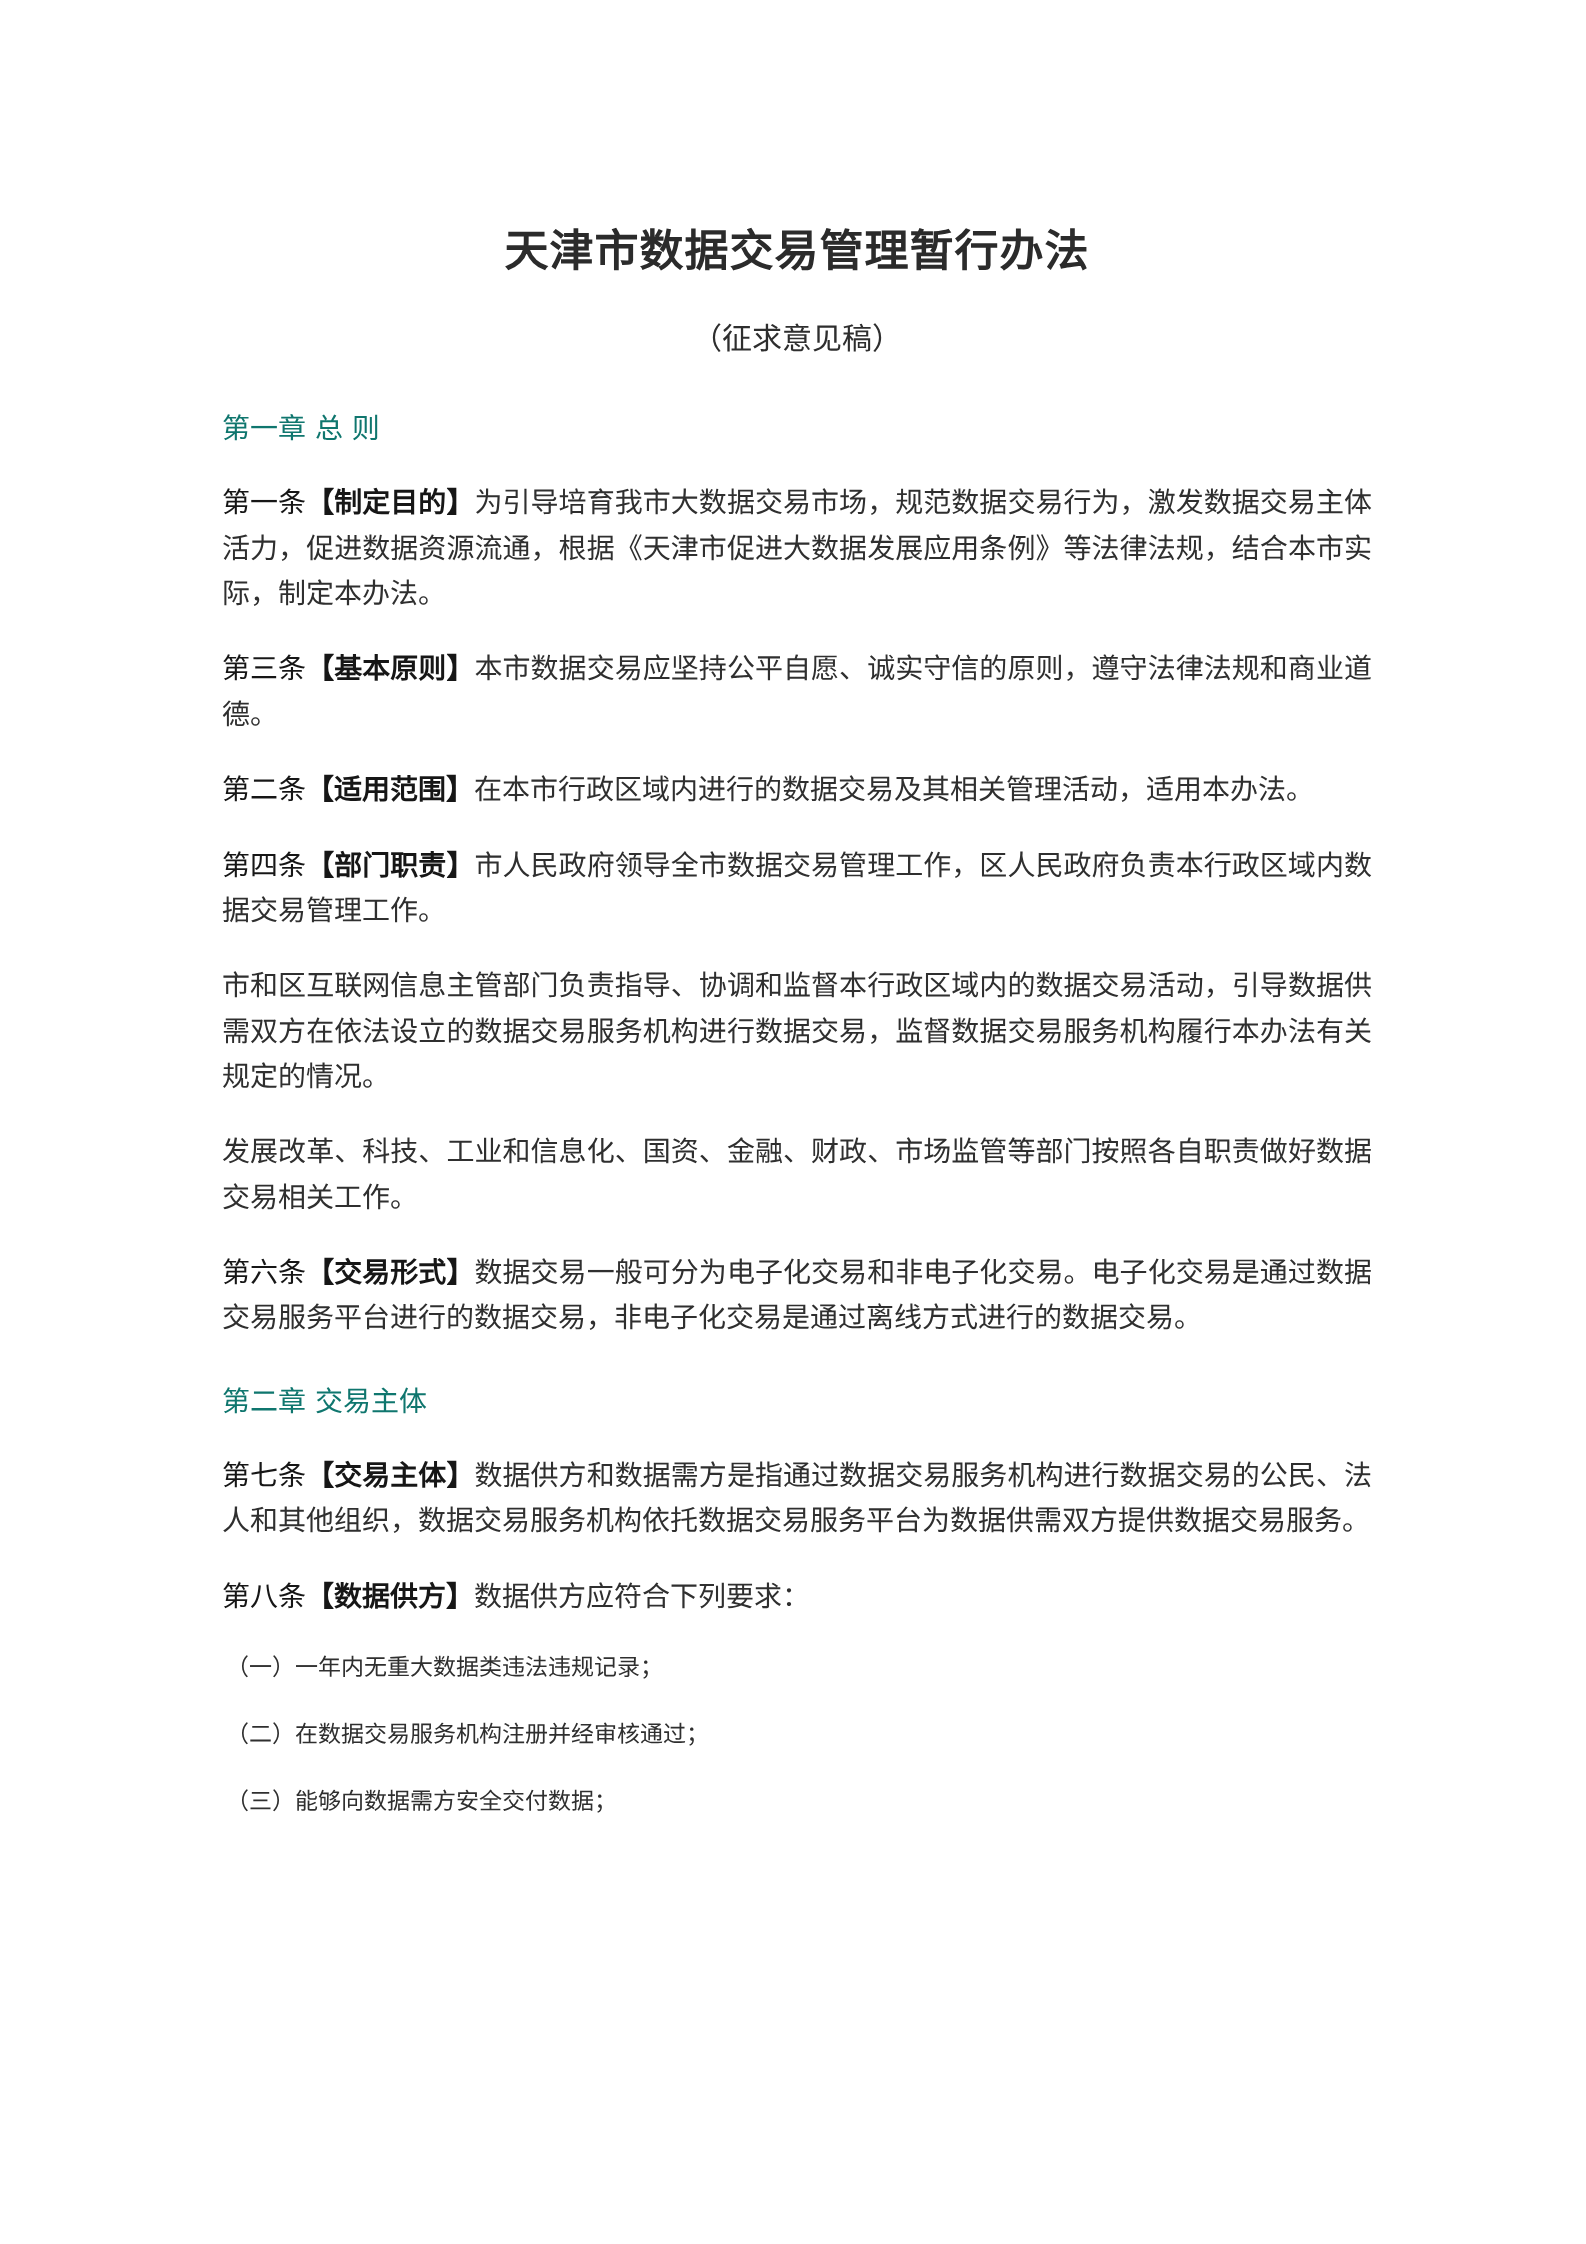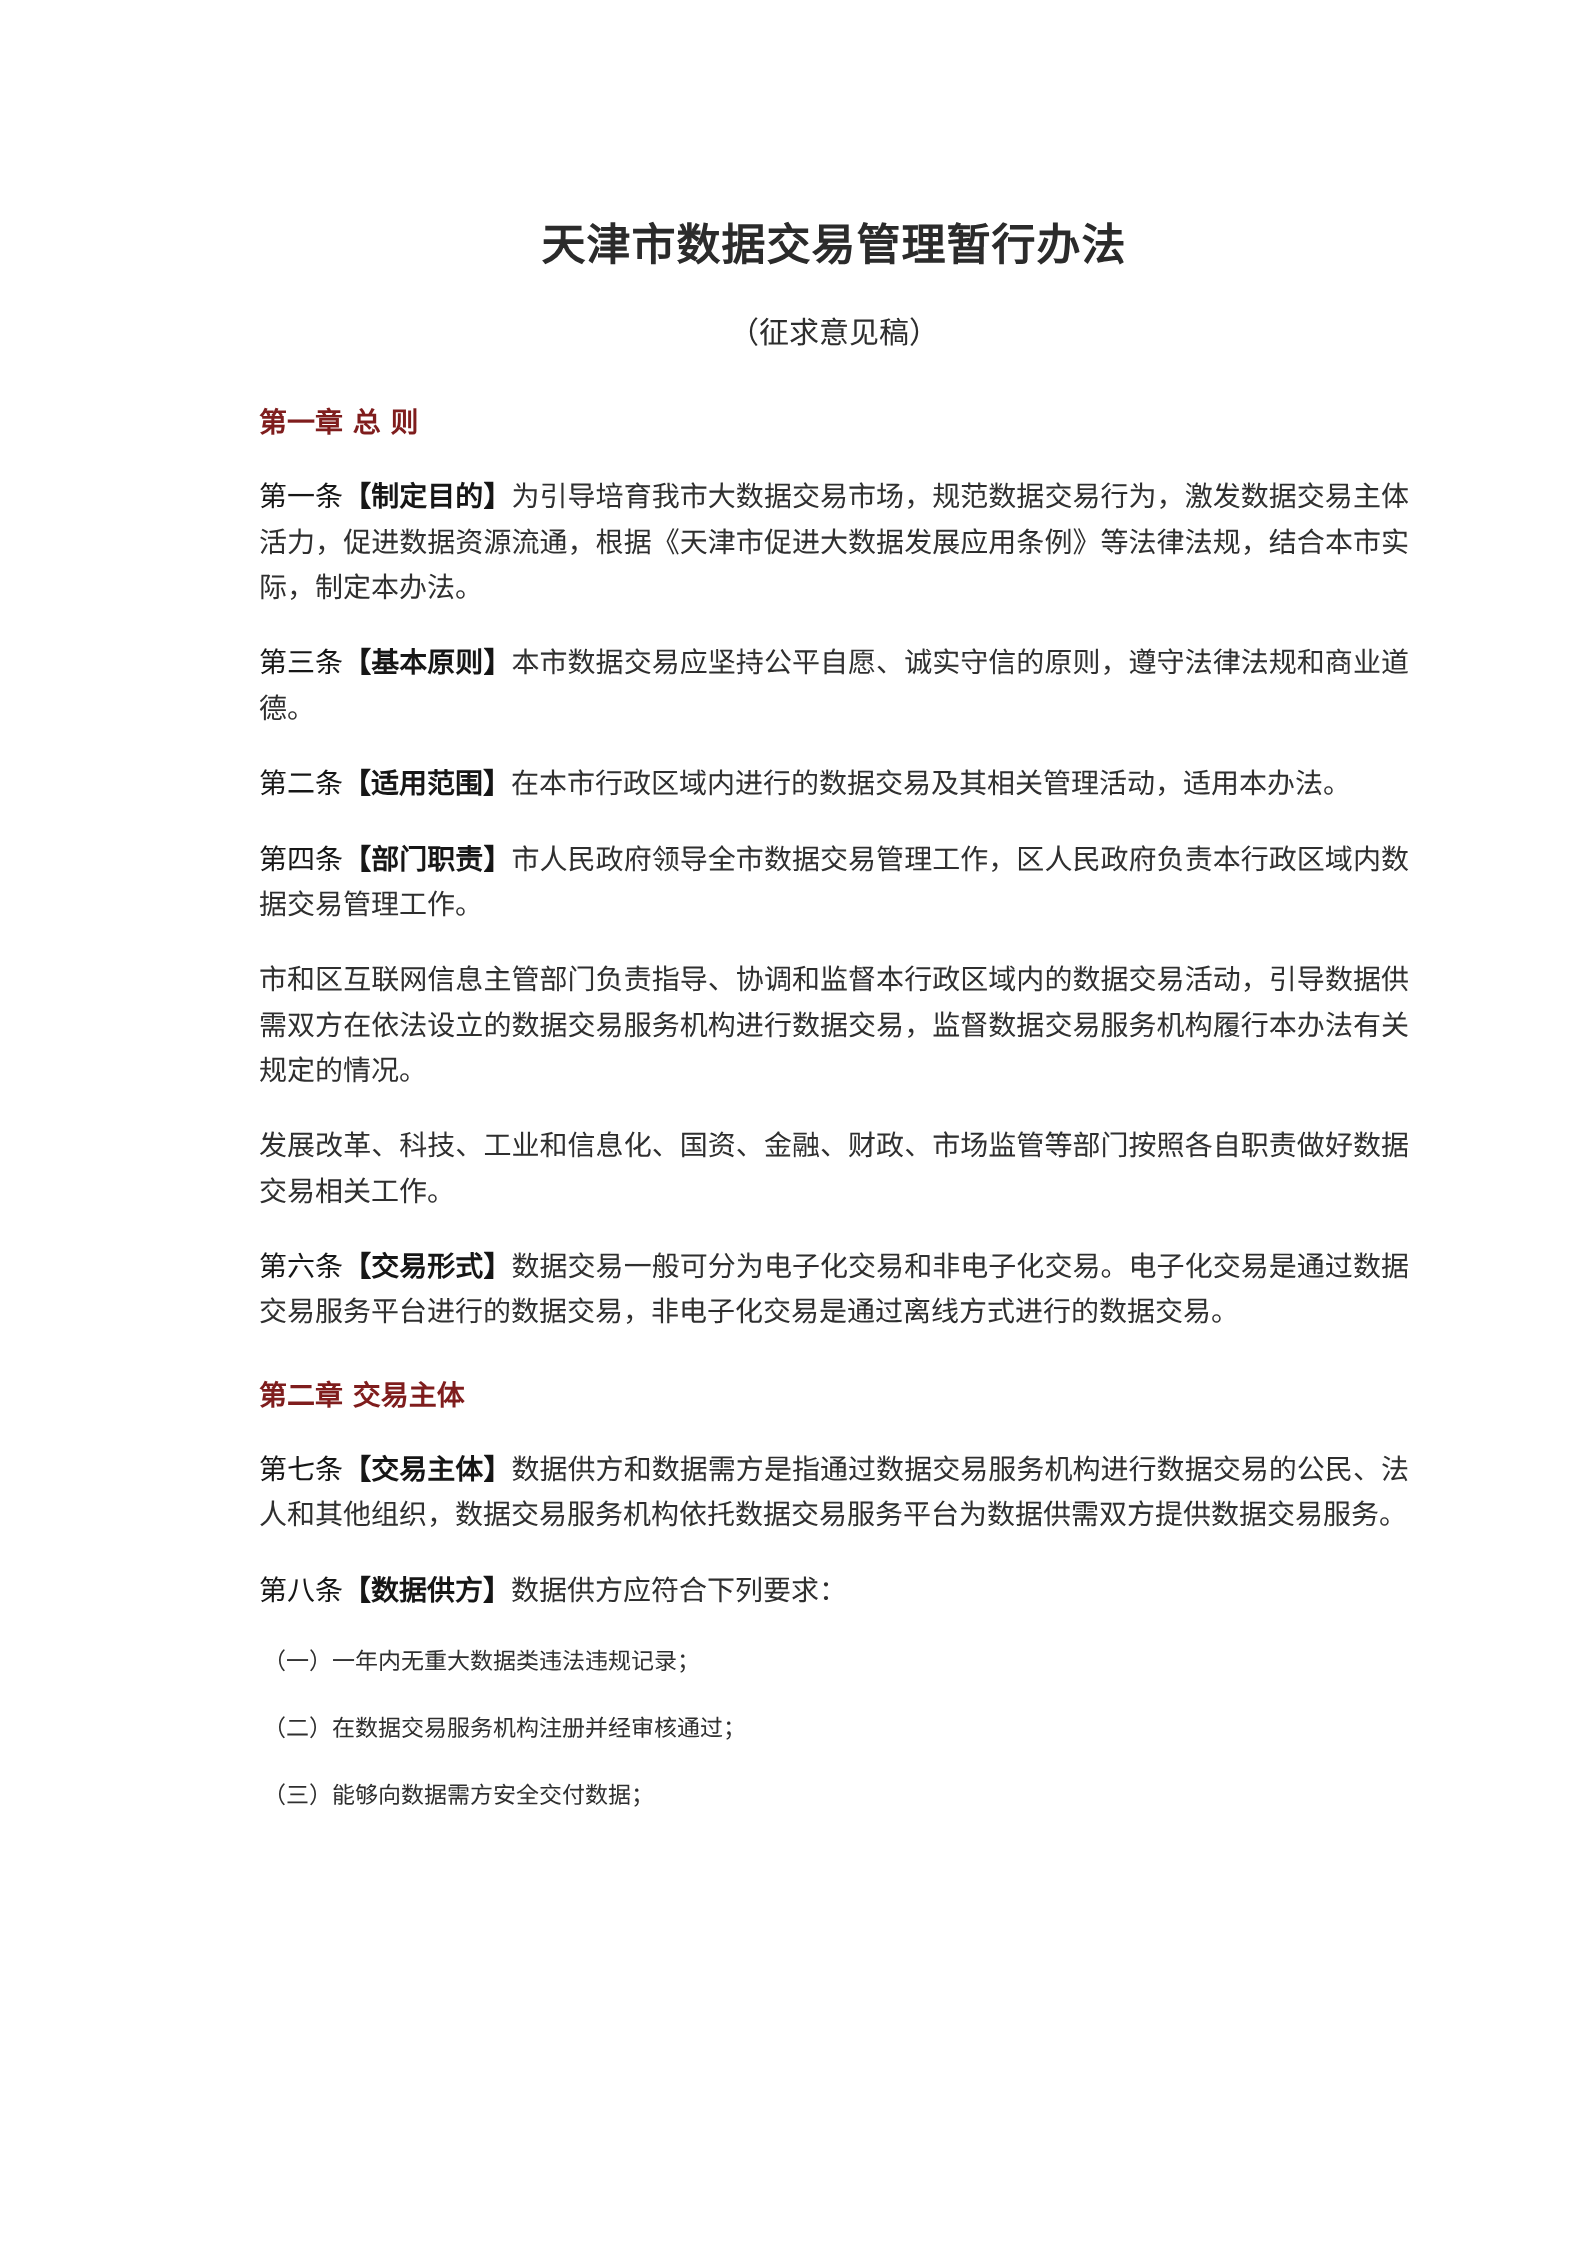--- a/index.html
+++ b/index.html
@@ -18,23 +18,22 @@
     position: relative;
     width: 1586px;
     height: 2244px;
     box-sizing: border-box;
     padding: 0;
     overflow: hidden;
   }
   .content {
     position: absolute;
     left: 222px;
-    top: 10px;
+    top: 16px;
     width: 1150px;
-    margin-left: 37px;
   }
   .doc-title {
     text-align: center;
     font-size: 44px;
     font-weight: 700;
     letter-spacing: 1px;
     color: #2b2b2b;
     margin: 0;
     padding-top: 205px;
     line-height: 1.35;
@@ -43,22 +42,22 @@
     text-align: center;
     font-size: 30px;
     font-weight: 400;
     color: #2e2e2e;
     margin: 0;
     padding-top: 38px;
     line-height: 1.4;
   }
   .chapter-heading {
     font-size: 28px;
-    font-weight: 700;
-    color: #7f1d1d;
+    font-weight: 400;
+    color: #0f766e;
     margin: 0;
     line-height: 1.5;
   }
   .para {
     font-size: 28px;
     font-weight: 400;
     color: #2f2f2f;
     margin: 0;
     line-height: 1.62;
     text-align: justify;

